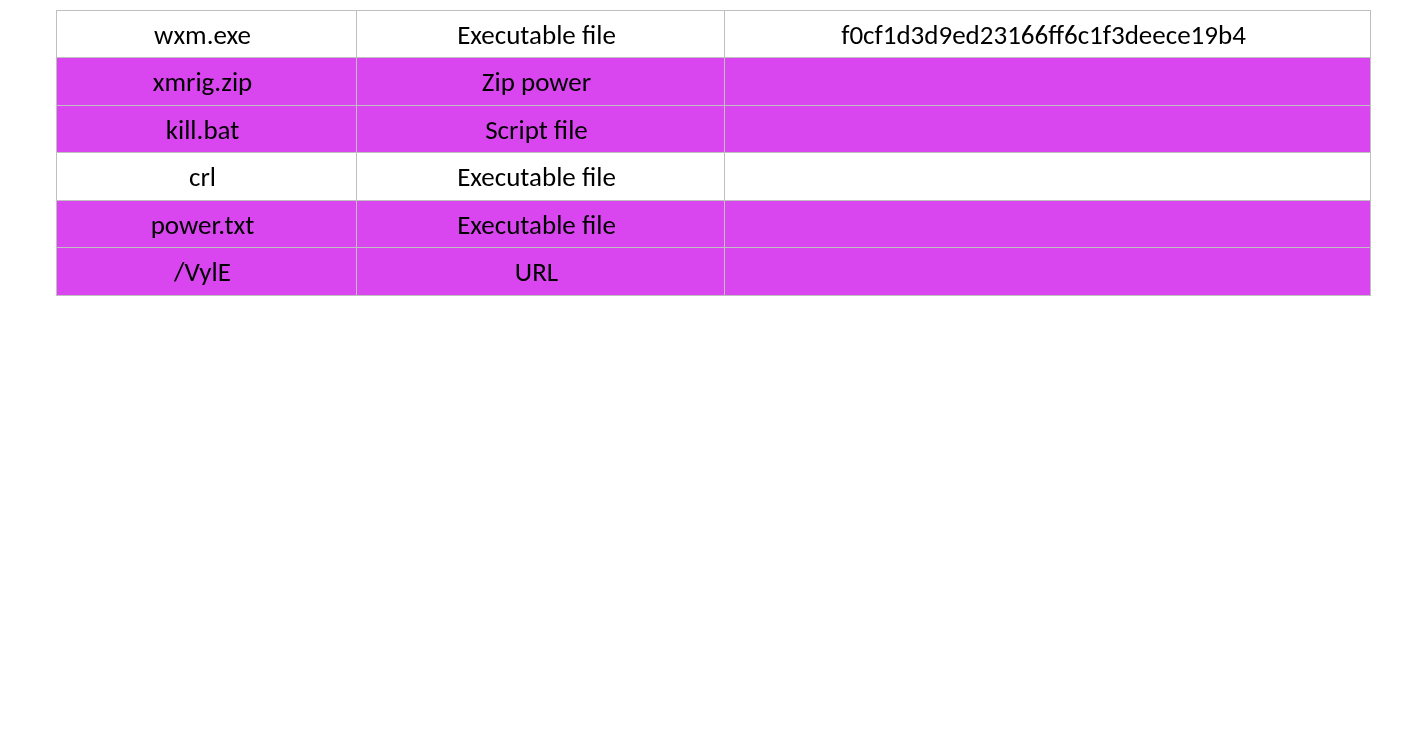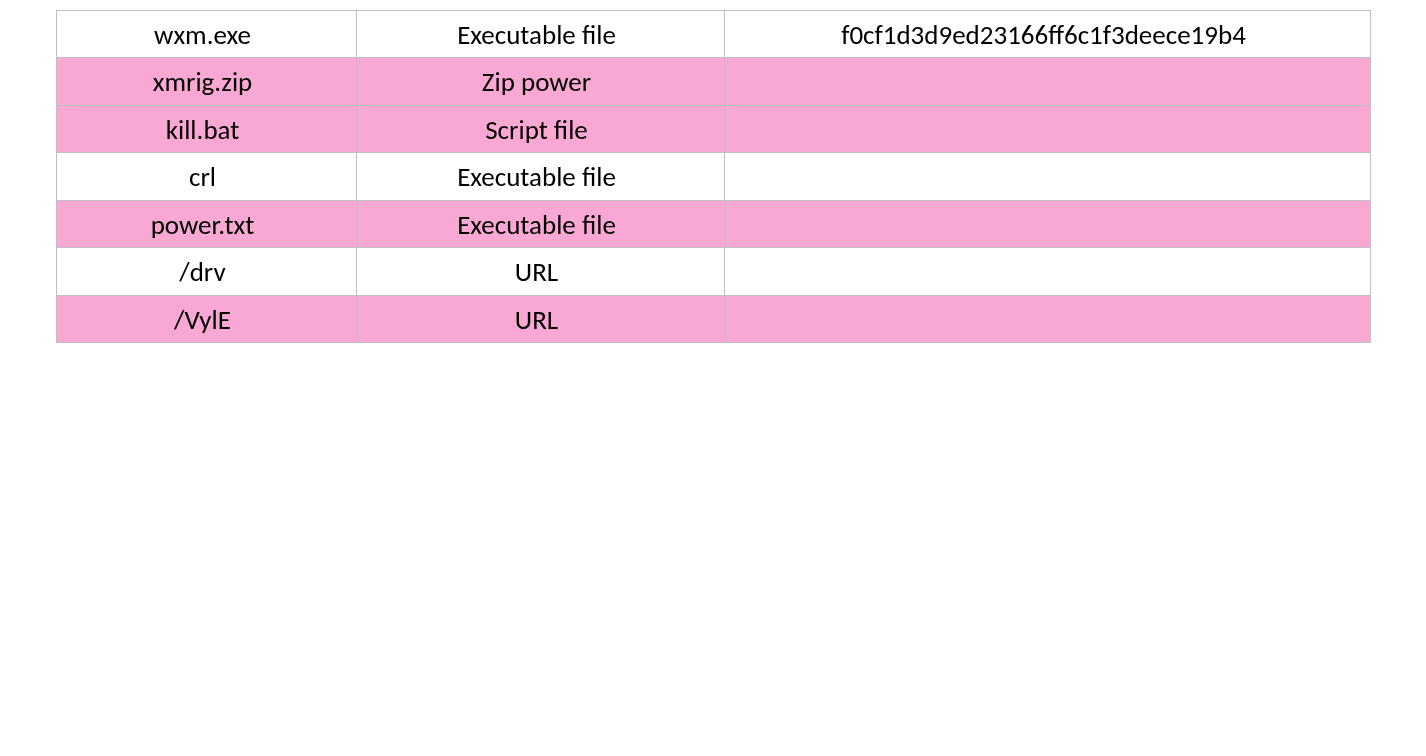--- a/index.html
+++ b/index.html
@@ -25,21 +25,21 @@
   col.c3 { width: 646px; }
   td {
     border: 1px solid #bfbfbf;
     text-align: center;
     vertical-align: top;
     padding: 6px 24px 4px 16px;
     line-height: 1.35;
     overflow-wrap: break-word;
   }
   tr.alt td {
-    background: #f9a8d4;
+    background: #d946ef;
   }
 </style>
 </head>
 <body>
 
 <div class="wrap">
   <table>
     <colgroup>
       <col class="c1">
         <col class="c2">
@@ -64,25 +64,20 @@
         <tr>
           <td>crl</td>
           <td>Executable file</td>
           <td></td>
         </tr>
         <tr class="alt">
           <td>power.txt</td>
           <td>Executable file</td>
           <td></td>
         </tr>
-        <tr>
-          <td>/drv</td>
-          <td>URL</td>
-          <td></td>
-        </tr>
         <tr class="alt">
           <td>/VylE</td>
           <td>URL</td>
           <td></td>
         </tr>
       </tbody>
   </table>
 </div>
 
 </body></html>

